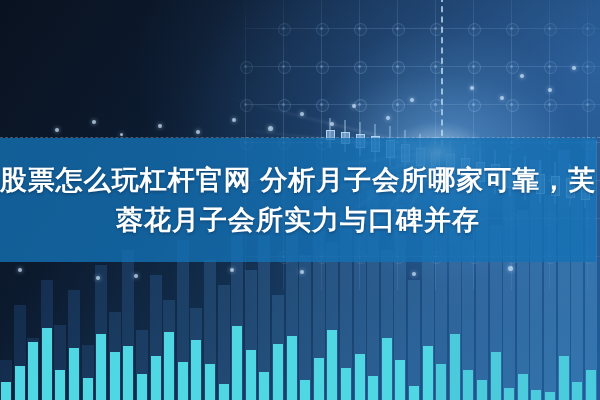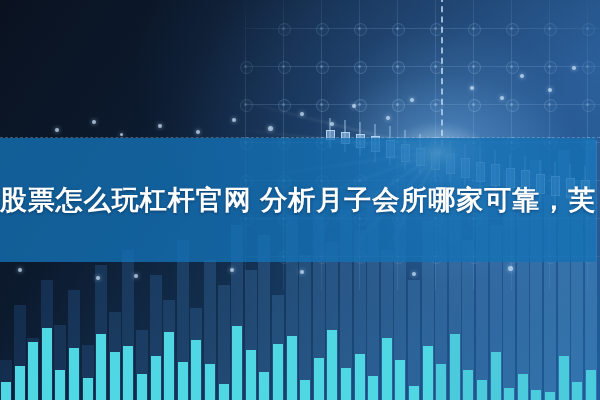--- a/index.html
+++ b/index.html
@@ -339,15 +339,16 @@
         <div class="dot" style="left: 18px; top: 268px; width: 4px; height: 4px; opacity: 0.75; box-shadow: rgba(200, 230, 255, 0.9) 0px 0px 4px;"></div>
         <div class="dot" style="left: 134px; top: 274px; width: 4px; height: 4px; opacity: 0.75; box-shadow: rgba(200, 230, 255, 0.9) 0px 0px 4px;"></div>
         <div class="dot" style="left: 230px; top: 268px; width: 4px; height: 4px; opacity: 0.75; box-shadow: rgba(200, 230, 255, 0.9) 0px 0px 4px;"></div>
         <div class="dot" style="left: 412px; top: 272px; width: 4px; height: 4px; opacity: 0.75; box-shadow: rgba(200, 230, 255, 0.9) 0px 0px 4px;"></div>
         <div class="dot" style="left: 508px; top: 266px; width: 5px; height: 5px; opacity: 0.75; box-shadow: rgba(200, 230, 255, 0.9) 0px 0px 4px;"></div>
       </div>
   </div>
 
   <div class="banner">
     <div class="ln">股票怎么玩杠杆官网 分析月子会所哪家可靠，芙</div>
+    <div class="ln">蓉花月子会所实力与口碑并存</div>
   </div>
 
 </div>
 
 </body></html>

